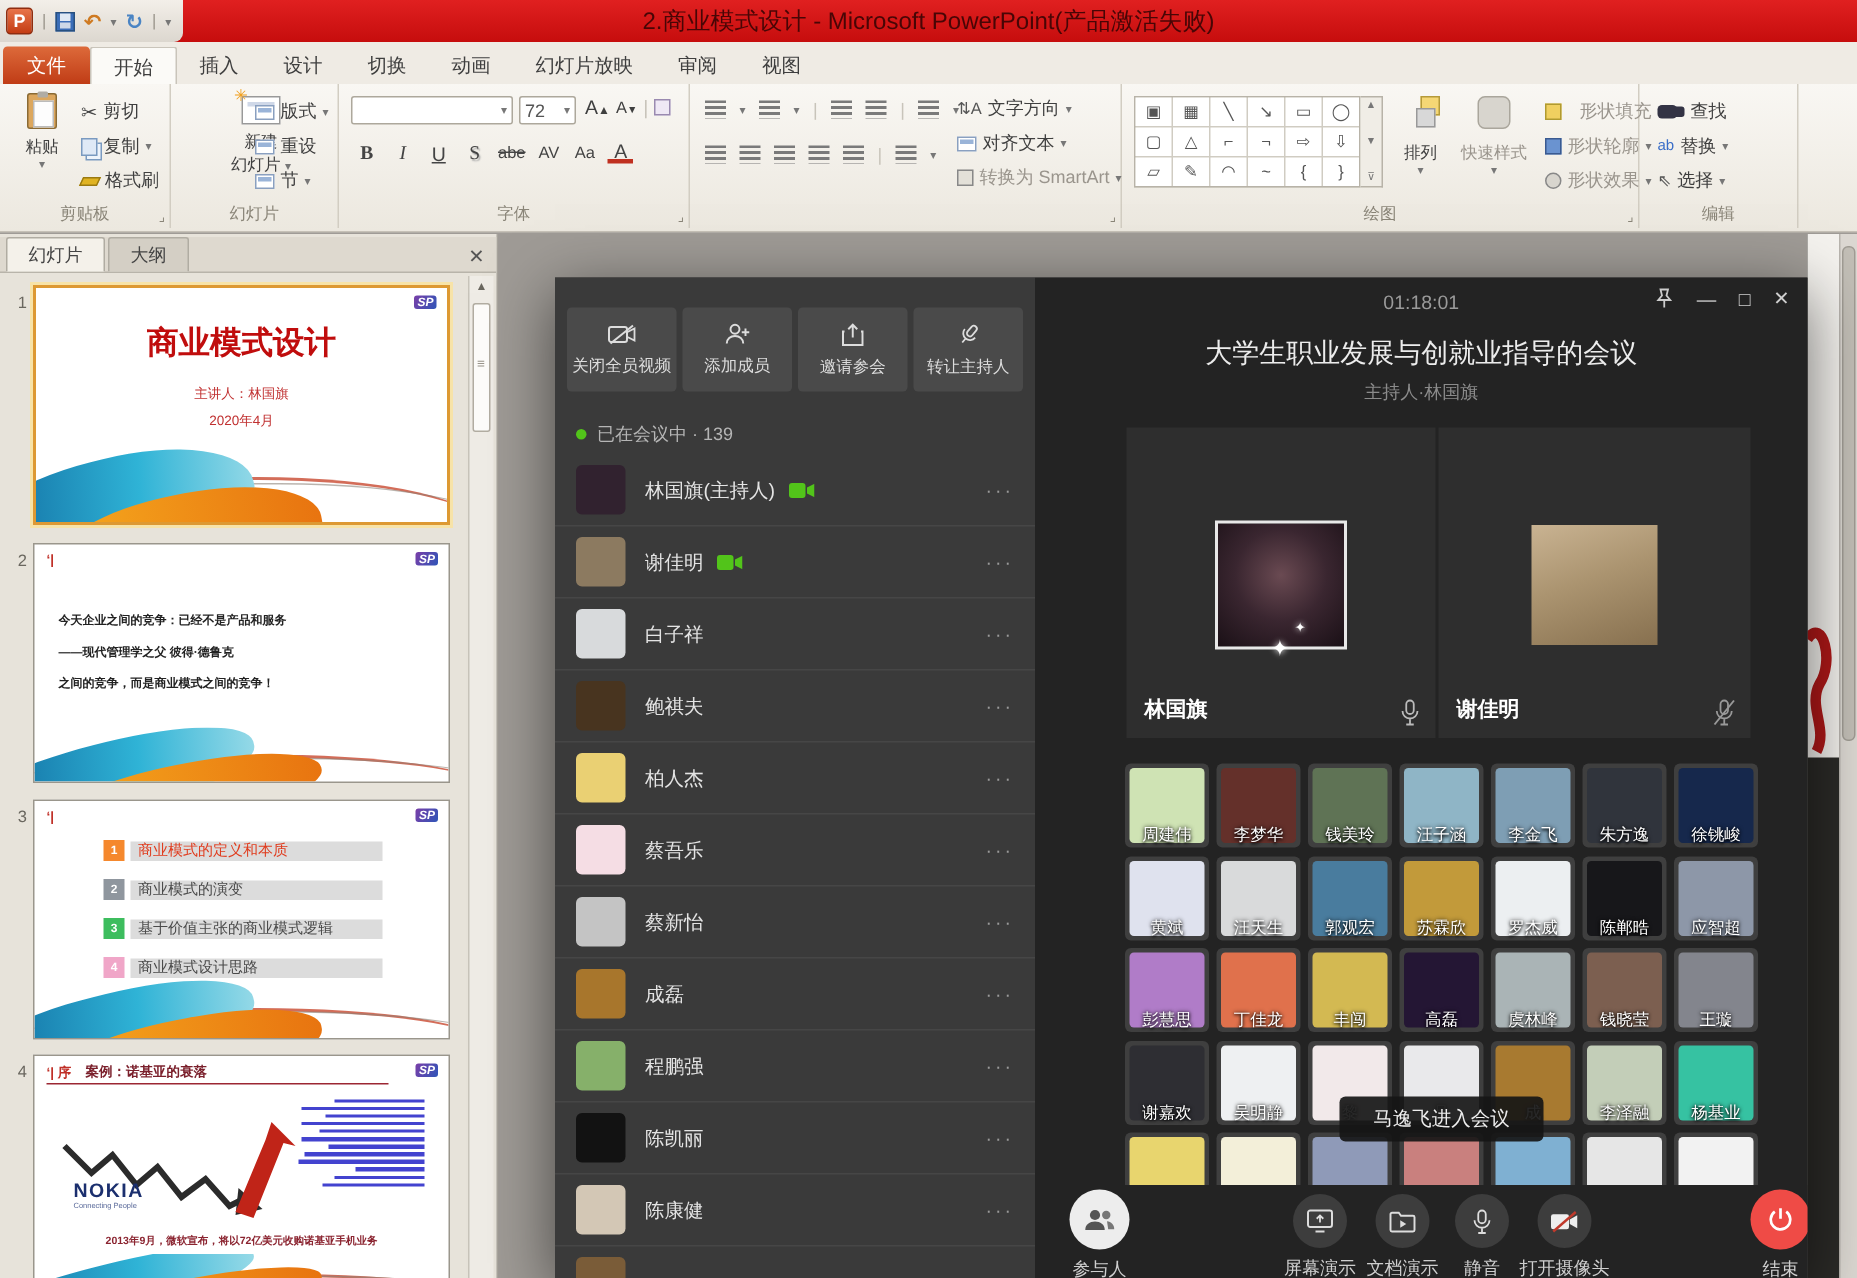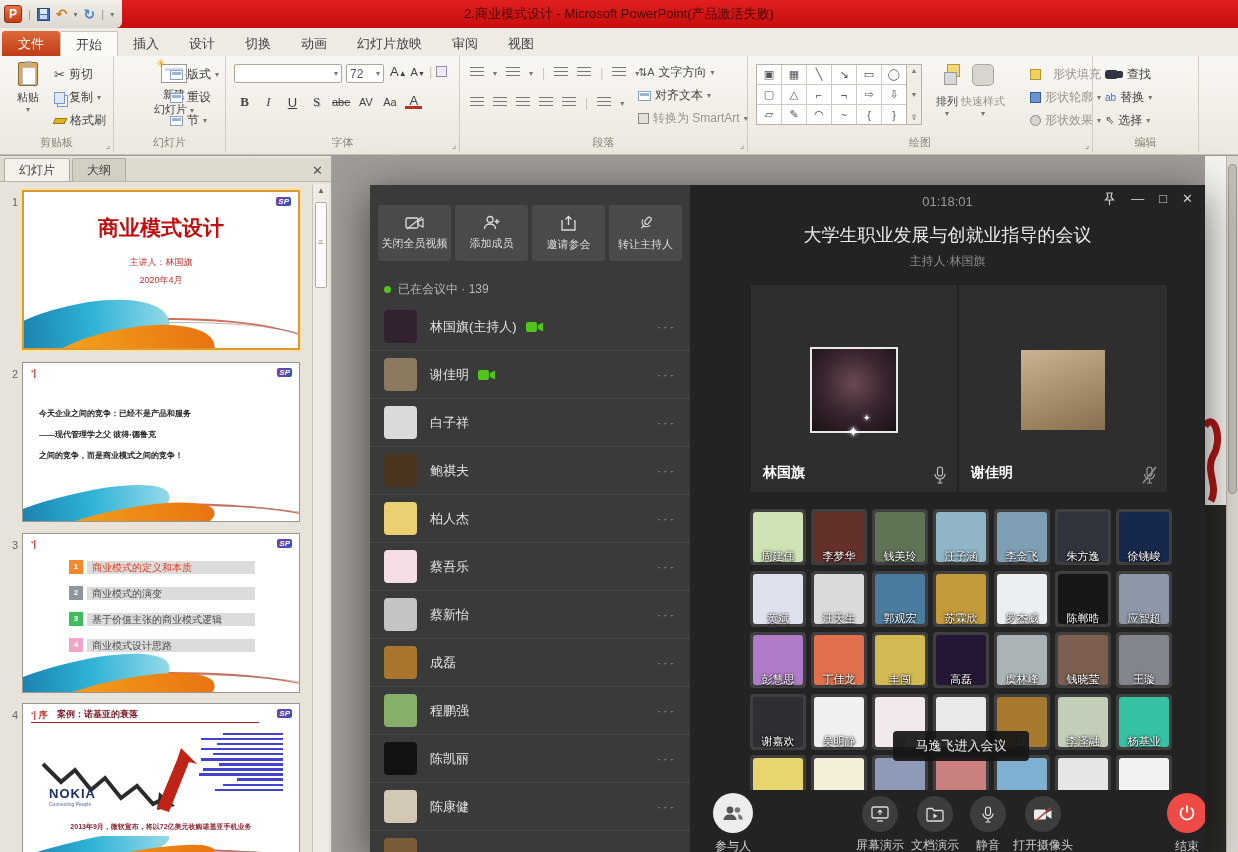--- a/index.html
+++ b/index.html
@@ -11,21 +11,21 @@
   .titlebar{left:0;top:0;width:1238px;height:28px;background:linear-gradient(#e02020,#c60d0d);display:flex;align-items:center;}
   .qat{display:flex;align-items:center;gap:6px;padding-left:4px;height:100%;background:linear-gradient(#f3efe9,#dcd7cf);border-bottom-right-radius:6px;padding-right:8px;}
   .pp-logo{width:18px;height:18px;border-radius:3px;background:linear-gradient(#e8744a,#c43d14);border:1px solid #8f2d10;color:#fff;font-weight:bold;font-size:12px;text-align:center;line-height:16px;}
   .qat-btn{font-size:13px;line-height:18px;color:#555;cursor:default;}
   .icon-save{width:13px;height:13px;background:#3a6db8;border:1px solid #28507f;position:relative;display:inline-block;}
   .icon-save:before{content:"";position:absolute;left:2px;top:0;width:7px;height:5px;background:#dfe8f4;}
   .icon-save:after{content:"";position:absolute;left:2px;bottom:1px;width:7px;height:4px;background:#cdd8e8;}
   .undo{color:#cf7a22;font-weight:bold;font-size:14px;}
   .redo{color:#4a84c4;font-weight:bold;font-size:14px;}
   .qat-sep{color:#9a958c;font-size:11px;}
-  .win-title{position:absolute;left:0;right:0;text-align:center;font-size:13px;color:#480606;pointer-events:none;}
+  .win-title{position:absolute;left:0;right:0;text-align:center;font-size:16px;color:#480606;pointer-events:none;}
 
   
   .tabrow{left:0;top:28px;width:1238px;height:28px;background:#efebe4;display:flex;align-items:flex-end;}
   .file-tab{height:25px;padding:0 16px;background:linear-gradient(#dd6a3a,#c03c16);color:#fff;font-size:13px;line-height:25px;border-radius:3px 3px 0 0;margin-left:2px;}
   .rtab{height:25px;padding:0 15px;font-size:13px;line-height:25px;color:#3f3f3f;}
   .rtab.active{background:#fbfaf7;border:1px solid #c9c4ba;border-bottom:none;border-radius:2px 2px 0 0;}
 
   
   .ribbon{left:0;top:56px;width:1238px;height:99px;background:linear-gradient(#f9f7f3,#ece8df);border-bottom:1px solid #c6c1b7;}
   .rgroup{position:absolute;top:0;height:96px;border-right:1px solid #d2cdc2;}
@@ -276,21 +276,20 @@
     <div class="smallrow" style="left:178px;top:31px;">
         <span class="mini-ic"></span>
         <span>对齐文本</span>
         <span class="car">▾</span>
       </div>
     <div class="smallrow gray" style="left:178px;top:54px;">
         <span class="sq" style="background:#e3e0d8;"></span>
         <span>转换为 SmartArt</span>
         <span class="car">▾</span>
       </div>
-    <div class="glabel">段落</div>
     <div class="dlg">⌟</div>
   </div>
 
   <div class="rgroup" style="left:748px;width:345px;">
     <div style="position:absolute;left:8px;top:8px;display:flex;">
       <div class="gallery">
 
       <span class="shape-cell">▣</span>
           <span class="shape-cell">▦</span>
           <span class="shape-cell">╲</span>
@@ -317,21 +316,21 @@
         </div>
     </div>
     <div class="bigbtn" style="left:178px;top:8px;width:42px;">
       <div class="arrange-ic">
           <i></i>
           <i></i>
         </div>
       <div style="margin-top:8px;">排列</div>
       <div class="car">▾</div>
     </div>
-    <div class="bigbtn gray" style="left:207px;top:8px;width:56px;">
+    <div class="bigbtn gray" style="left:220px;top:8px;width:56px;">
       <div class="qstyle-ic"></div>
       <div style="margin-top:8px;">快速样式</div>
       <div class="car">▾</div>
     </div>
     <div class="smallrow gray" style="left:282px;top:10px;gap:12px;">
         <span class="sq" style="background:#f0d060;border-color:#b09a30;"></span>
         <span>形状填充</span>
         <span class="car">▾</span>
       </div>
     <div class="smallrow gray" style="left:282px;top:33px;">

